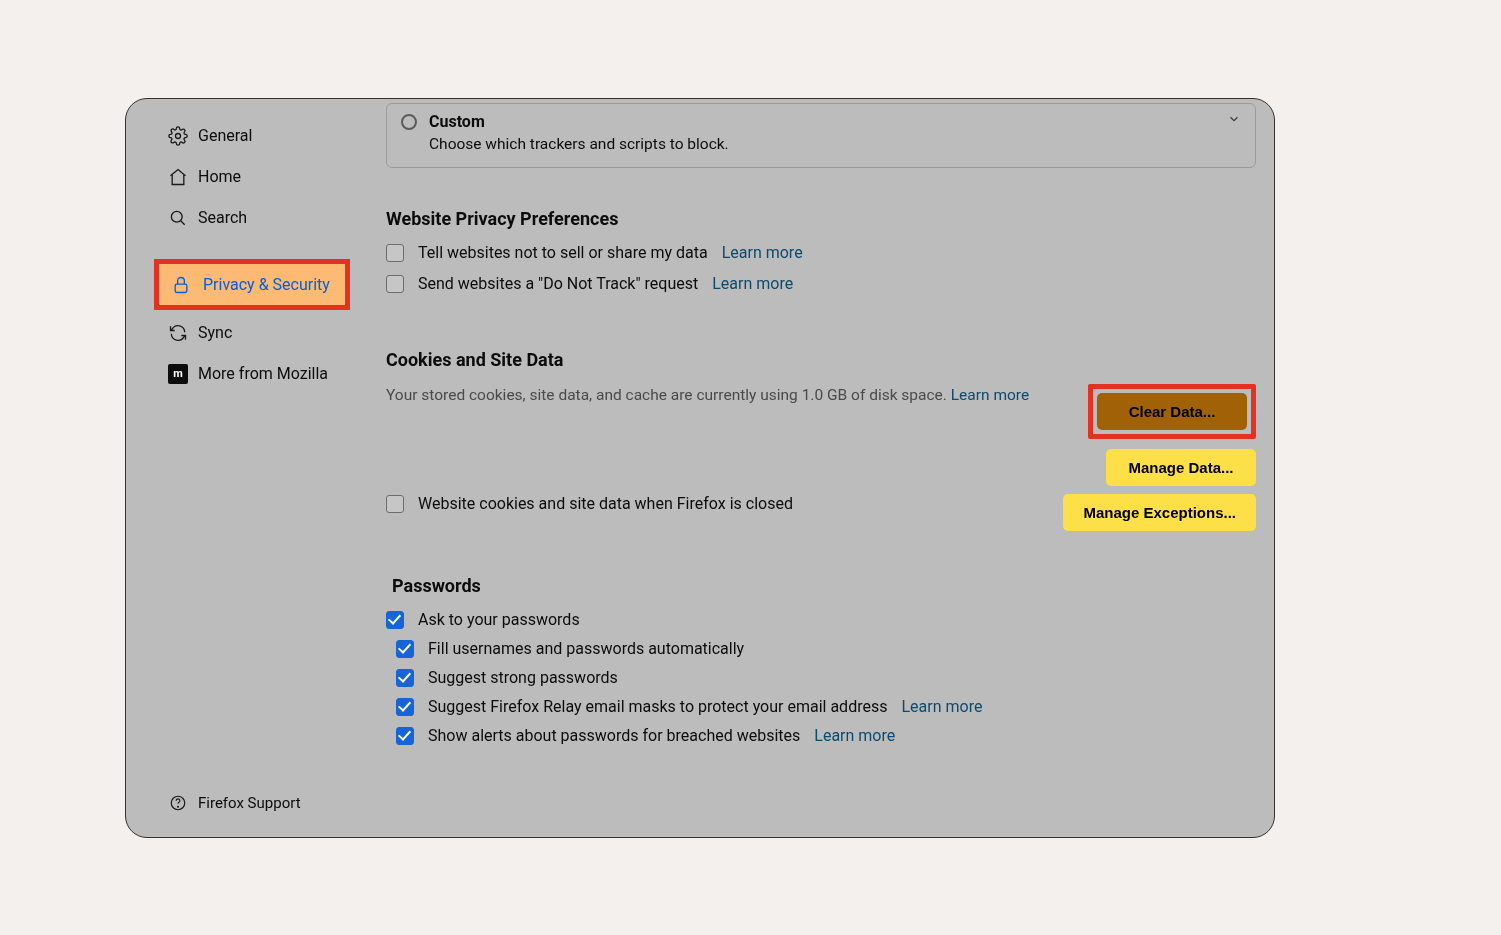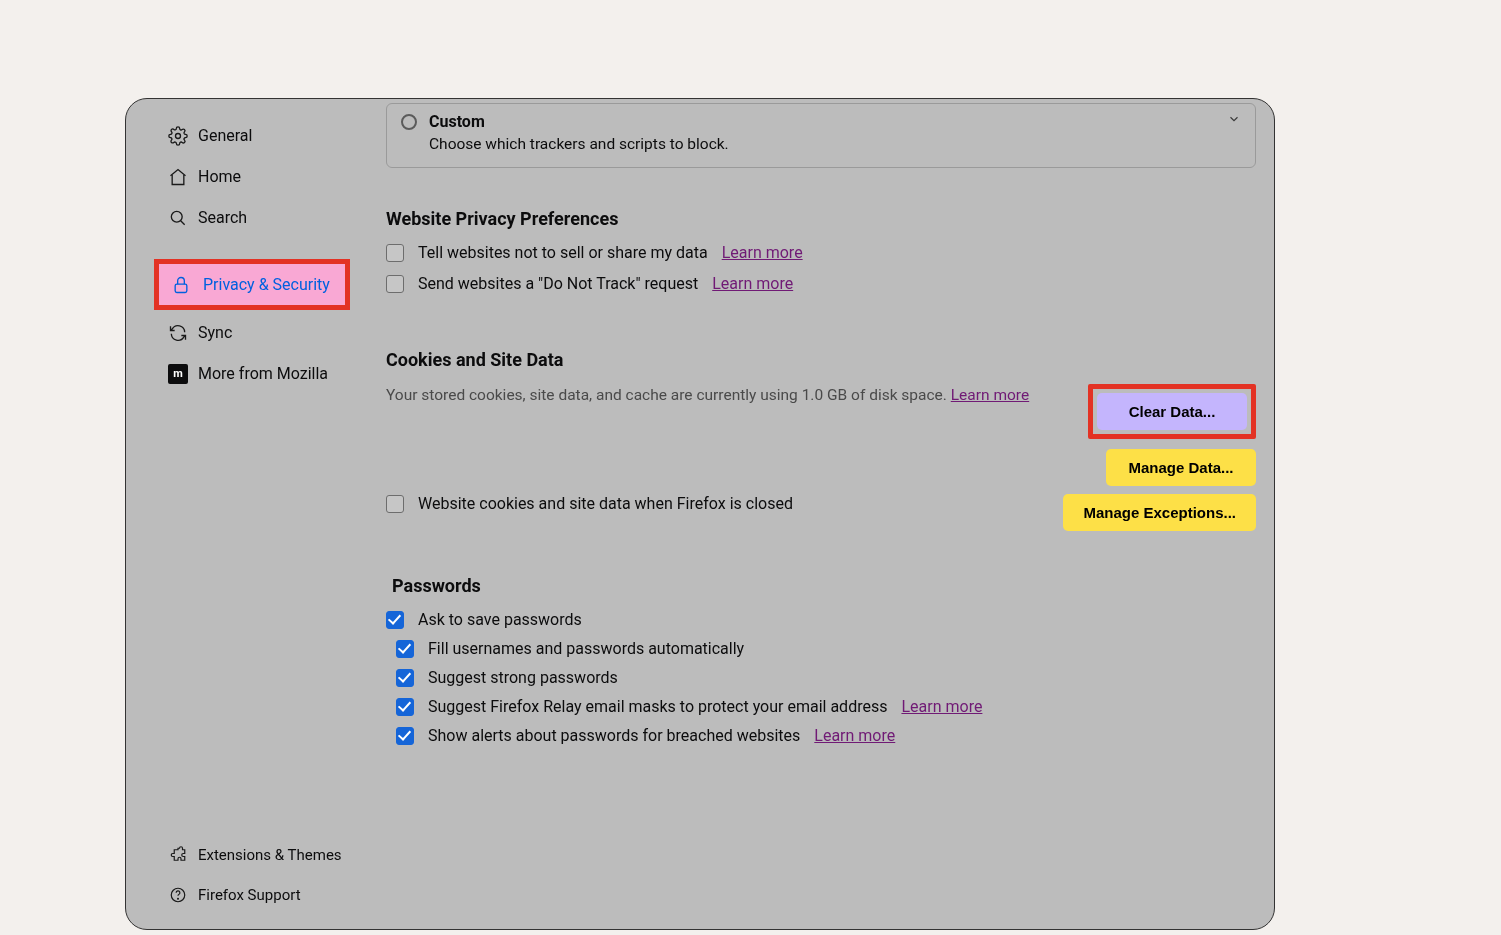--- a/index.html
+++ b/index.html
@@ -7,21 +7,21 @@
     background:#f3f0ed;
     font-family:-apple-system,BlinkMacSystemFont,"Segoe UI",Roboto,Helvetica,Arial,sans-serif;
     font-size:15px;
     color:#0c0c0d;
     width:1501px; height:935px;
     position:relative;
   }
   .window {
     position:absolute;
     left:125px; top:98px;
-    width:1150px; height:832px;
+    width:1150px; height:740px;
     background:#bcbcbc;
     border:1px solid #333;
     border-radius:22px;
     overflow:hidden;
     display:flex;
   }
   
   .sidebar{
     width:250px;
     flex:0 0 250px;
@@ -40,21 +40,21 @@
     font-size:16px;
   }
   .nav-item .icon{
     position:absolute;
     left:42px;
     width:20px;height:20px;
     display:flex;align-items:center;justify-content:center;
   }
   .nav-item .label{padding-left:30px;}
   .nav-item.active{
-    background:#f9a8d4;
+    background:#fdba74;
     color:#0060df;
     margin-top:21px;
   }
   .nav-item.active svg{stroke:#0060df;fill:none;}
   .nav-item svg{stroke:#1a1a1a;stroke-width:1.6;fill:none;}
   .highlight-red{
     border:5px solid #e33224;
     margin:2px 0 2px 28px;
     width:196px;
     padding-left:14px !important;
@@ -108,31 +108,31 @@
     background:#c6c6c6;
     position:relative;cursor:pointer;flex-shrink:0;
   }
   input[type=checkbox].cb:checked{
     background:#1565d8;border-color:#1565d8;
   }
   input[type=checkbox].cb:checked::after{
     content:"";position:absolute;left:4px;top:0px;width:5px;height:10px;
     border:solid #fff;border-width:0 2.2px 2.2px 0;transform:rotate(42deg);
   }
-  .link{color:#701a75;text-decoration:underline;cursor:pointer;}
+  .link{color:#0c4a6e;cursor:pointer;}
   .cookies-block{display:flex;align-items:flex-start;gap:20px;margin-bottom:8px;}
   .cookies-text{flex:1;color:#4a4a4a;font-size:15.5px;line-height:1.45;}
   .btn-col{display:flex;flex-direction:column;gap:10px;align-items:flex-end;}
   .btn{
     background:#fde047;border:none;border-radius:5px;
     padding:10px 20px;font-size:15px;font-weight:600;cursor:pointer;
     min-width:150px;text-align:center;
   }
   .btn.highlighted{
-    background:#c4b5fd;
+    background:#a16207;
   }
   .red-wrap{
     border:5px solid #e33224;border-radius:2px;padding:4px;
   }
   .passwords-section .opt-row{margin-bottom:10px;}
   .passwords-wrap{display:flex;gap:20px;align-items:flex-start;}
   .passwords-left{flex:1;}
   .section-gap{height:40px;}
 </style>
 </head>
@@ -201,28 +201,20 @@
         </span>
         <span class="label">More from Mozilla</span>
       </div>
 
     </div>
 
     <div class="nav-bottom">
       <div class="nav-item">
         <span class="icon">
           <svg width="18" height="18" viewBox="0 0 24 24">
-              <path d="M14 3a2 2 0 1 1 4 0v2h3v5h-2a2 2 0 1 0 0 4h2v5h-5v-2a2 2 0 1 0-4 0v2H7v-5H5a2 2 0 1 1 0-4h2V5h5V3z"></path>
-            </svg>
-        </span>
-        <span class="label">Extensions &amp; Themes</span>
-      </div>
-      <div class="nav-item">
-        <span class="icon">
-          <svg width="18" height="18" viewBox="0 0 24 24">
               <circle cx="12" cy="12" r="9"></circle>
               <path d="M9.5 9a2.5 2.5 0 1 1 3.5 2.3c-.9.4-1 .9-1 1.7"></path>
               <circle cx="12" cy="17" r="0.6" fill="#1a1a1a"></circle>
             </svg>
         </span>
         <span class="label">Firefox Support</span>
       </div>
     </div>
   </div>
 
@@ -279,21 +271,21 @@
       </div>
     </div>
 
     <div class="section-gap"></div>
 
     <h3 class="section" style="margin-left:6px">Passwords</h3>
     <div class="passwords-wrap passwords-section">
       <div class="passwords-left">
         <div class="opt-row">
           <input type="checkbox" class="cb" checked="" style="">
-          <span>Ask to save passwords</span>
+          <span>Ask to your passwords</span>
         </div>
         <div class="opt-row indent">
           <input type="checkbox" class="cb" checked="" style="">
           <span>Fill usernames and passwords automatically</span>
         </div>
         <div class="opt-row indent">
           <input type="checkbox" class="cb" checked="" style="">
           <span>Suggest strong passwords</span>
         </div>
         <div class="opt-row indent">

